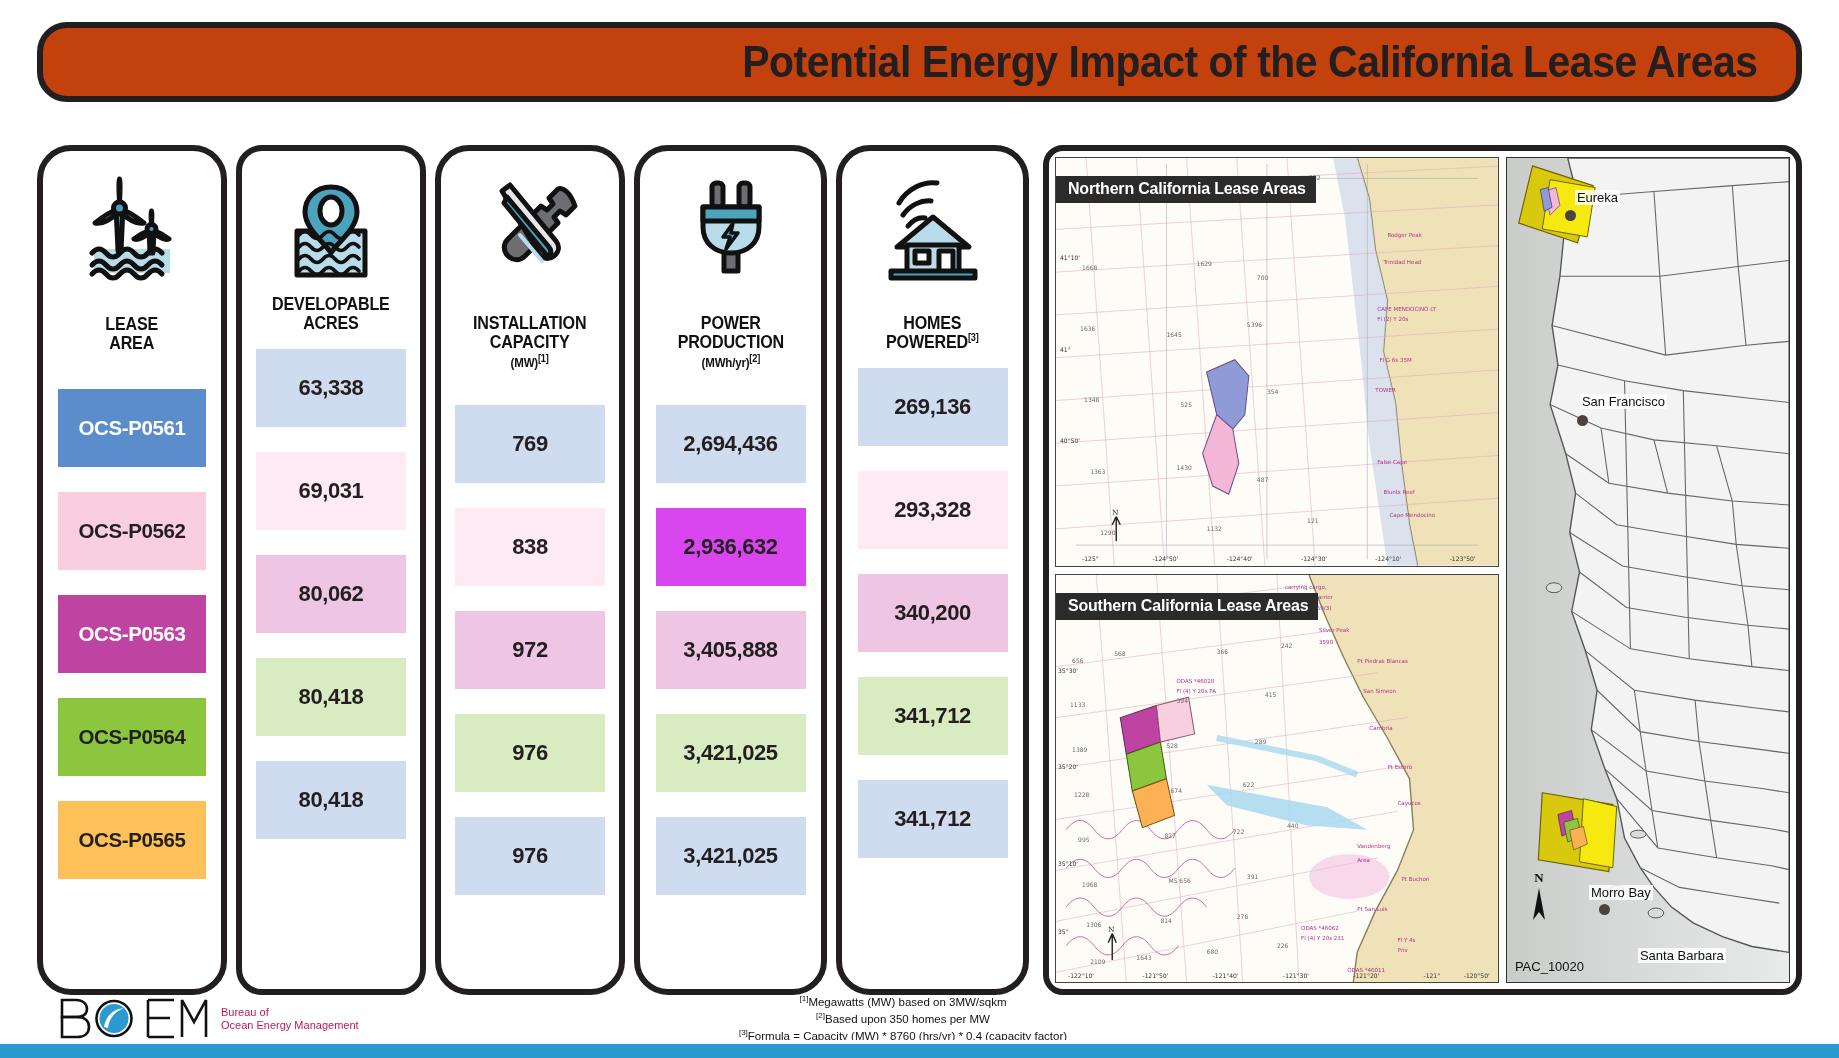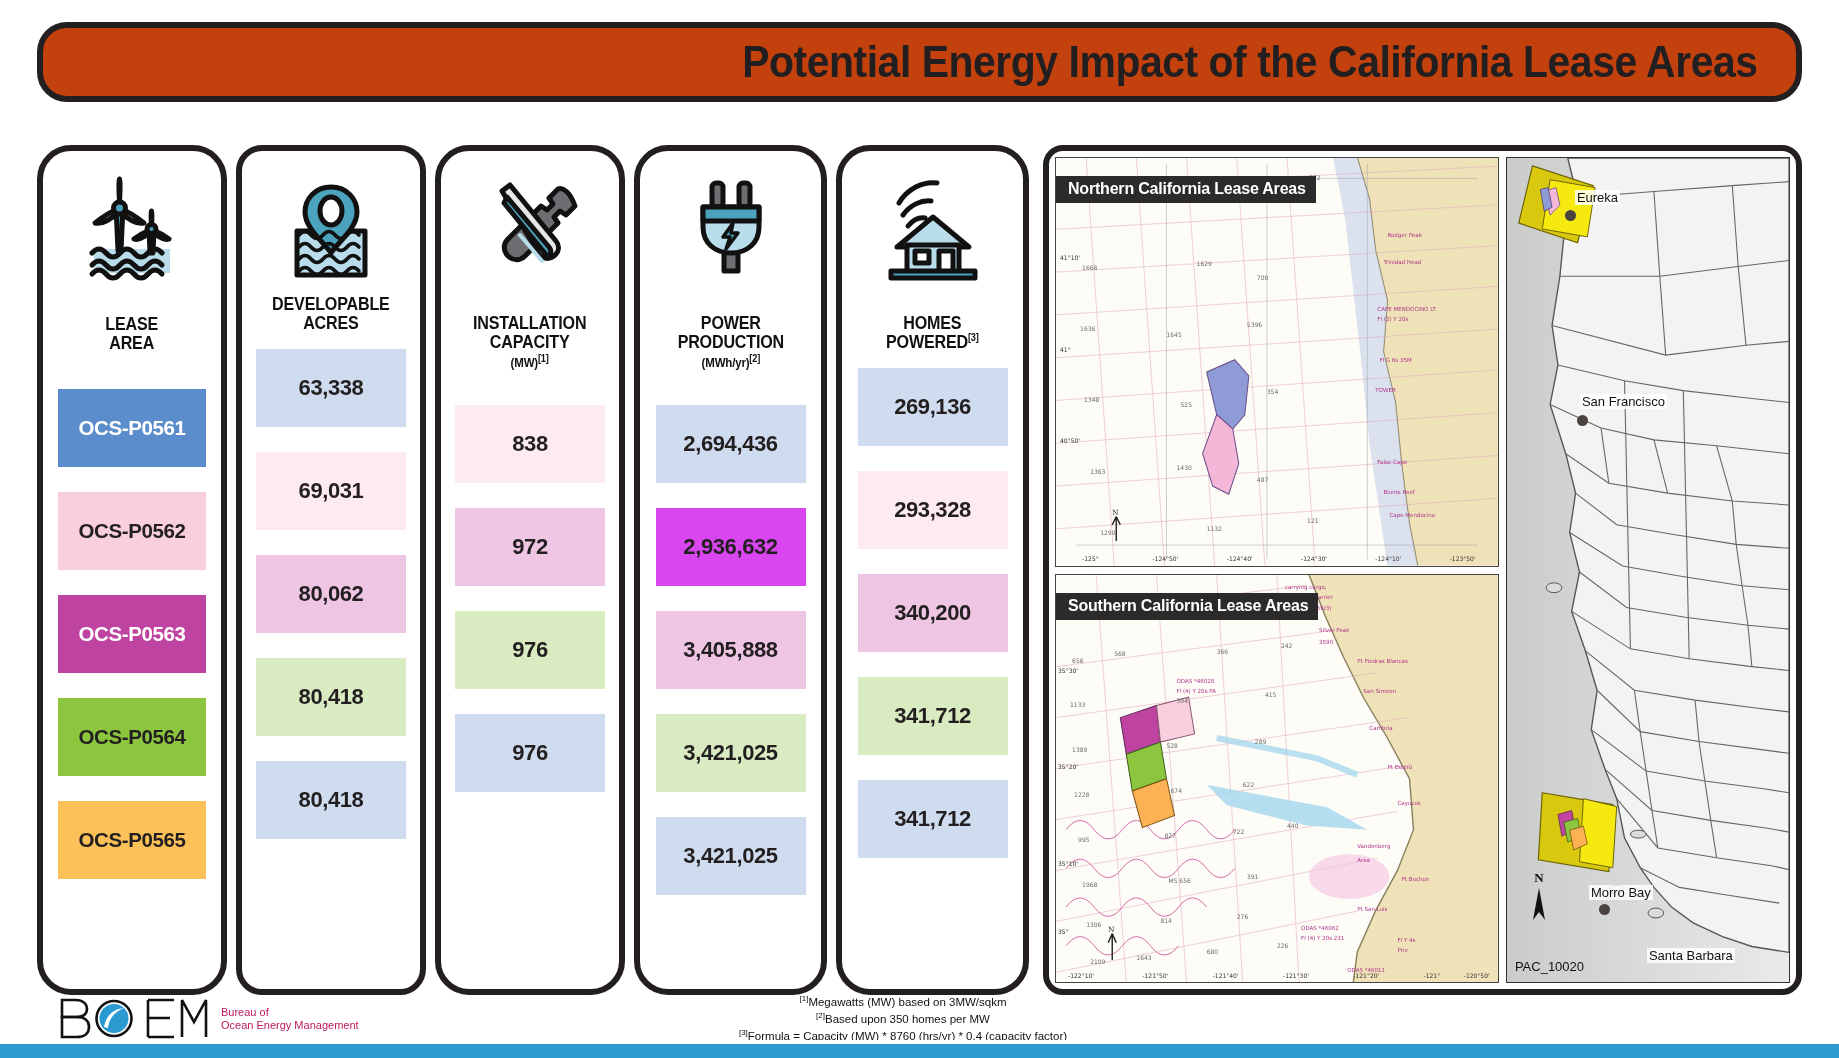--- a/index.html
+++ b/index.html
@@ -194,20 +194,23 @@
             <path d="M46 62 l22 26" stroke="#b8dcea" stroke-width="4" fill="none"></path>
           </g>
         </svg>
       </div>
       <div class="hdr">
         <span>INSTALLATION
 CAPACITY</span>
         <span class="unit"><span>(MW)</span><span class="sup">[1]</span></span>
       </div>
       <div class="cells">
+        <div class="cell" style="background:#cfdcef">
+            <span>769</span>
+          </div>
         <div class="cell" style="background:#fdeaf2">
             <span>838</span>
           </div>
         <div class="cell" style="background:#eec6e4">
             <span>972</span>
           </div>
         <div class="cell" style="background:#d9ebc1">
             <span>976</span>
           </div>
         <div class="cell" style="background:#cfdcef">
@@ -575,21 +578,21 @@
 
       <div class="citydot" style="left:58px; top:52px;"></div>
       <div class="city" style="left:68px; top:32px;">Eureka</div>
 
       <div class="citydot" style="left:70px; top:257px;"></div>
       <div class="city" style="left:73px; top:236px;">San Francisco</div>
 
       <div class="citydot" style="left:92px; top:746px;"></div>
       <div class="city" style="left:82px; top:727px;">Morro Bay</div>
 
-      <div class="city" style="left:140px; top:790px;">Santa Barbara</div>
+      <div class="city" style="left:131px; top:790px;">Santa Barbara</div>
 
       <div class="north">
         <div class="north-n">N</div>
         <svg width="20" height="38" viewBox="0 0 20 38">
           <path d="M10 2 L16 34 L10 26 L4 34 Z" fill="#111"></path>
         </svg>
       </div>
       <div class="pac-label">PAC_10020</div>
     </div>
   </div>

